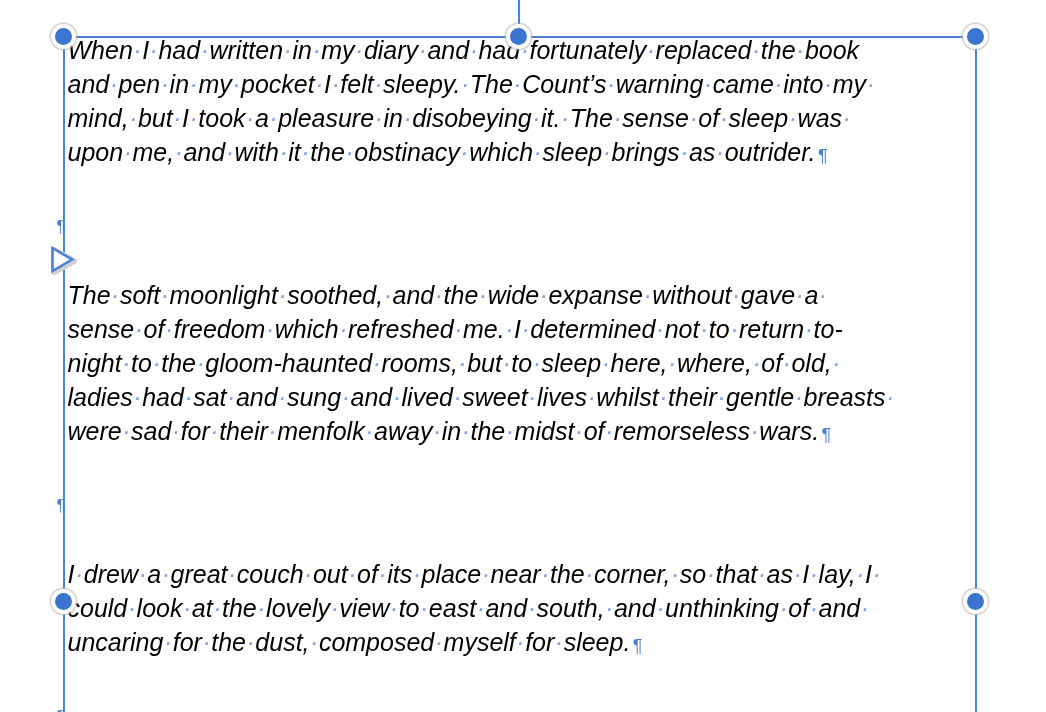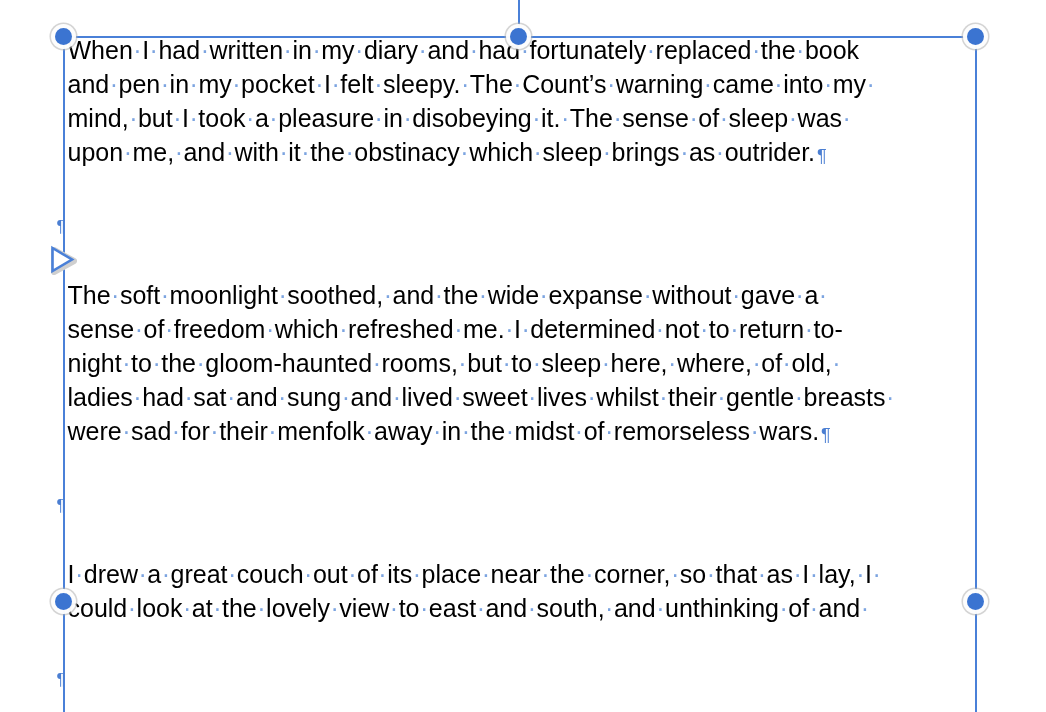--- a/index.html
+++ b/index.html
@@ -28,21 +28,21 @@
     margin-top: -5px;
     padding: 0 2px 0 3px;
     color: var(--text-color, #000000);
     font-size: 25px;
     line-height: 34px;
     letter-spacing: 0px;
   }
   .paragraph { margin: 0 0 34px 0; }
   .paragraph:last-child { margin-bottom: 0; }
   .paragraph.empty { min-height: 34px; }
-  .line { white-space: nowrap; }
+  .line { white-space: nowrap; font-style: italic; }
   .space-dot {
     color: var(--dot-blue, #7ca4e0);
     padding: 0 0.5px;
   }
   .pilcrow {
     color: var(--mark-blue, #4a7ed2);
     font-size: 18px;
     position: relative;
     top: 1px;
     margin-left: 2px;
@@ -100,20 +100,21 @@
           <div class="line">The<span class="space-dot">·</span>soft<span class="space-dot">·</span>moonlight<span class="space-dot">·</span>soothed,<span class="space-dot">·</span>and<span class="space-dot">·</span>the<span class="space-dot">·</span>wide<span class="space-dot">·</span>expanse<span class="space-dot">·</span>without<span class="space-dot">·</span>gave<span class="space-dot">·</span>a<span class="space-dot">·</span></div>
           <div class="line">sense<span class="space-dot">·</span>of<span class="space-dot">·</span>freedom<span class="space-dot">·</span>which<span class="space-dot">·</span>refreshed<span class="space-dot">·</span>me.<span class="space-dot">·</span>I<span class="space-dot">·</span>determined<span class="space-dot">·</span>not<span class="space-dot">·</span>to<span class="space-dot">·</span>return<span class="space-dot">·</span>to-</div>
           <div class="line">night<span class="space-dot">·</span>to<span class="space-dot">·</span>the<span class="space-dot">·</span>gloom-haunted<span class="space-dot">·</span>rooms,<span class="space-dot">·</span>but<span class="space-dot">·</span>to<span class="space-dot">·</span>sleep<span class="space-dot">·</span>here,<span class="space-dot">·</span>where,<span class="space-dot">·</span>of<span class="space-dot">·</span>old,<span class="space-dot">·</span></div>
           <div class="line">ladies<span class="space-dot">·</span>had<span class="space-dot">·</span>sat<span class="space-dot">·</span>and<span class="space-dot">·</span>sung<span class="space-dot">·</span>and<span class="space-dot">·</span>lived<span class="space-dot">·</span>sweet<span class="space-dot">·</span>lives<span class="space-dot">·</span>whilst<span class="space-dot">·</span>their<span class="space-dot">·</span>gentle<span class="space-dot">·</span>breasts<span class="space-dot">·</span></div>
           <div class="line">were<span class="space-dot">·</span>sad<span class="space-dot">·</span>for<span class="space-dot">·</span>their<span class="space-dot">·</span>menfolk<span class="space-dot">·</span>away<span class="space-dot">·</span>in<span class="space-dot">·</span>the<span class="space-dot">·</span>midst<span class="space-dot">·</span>of<span class="space-dot">·</span>remorseless<span class="space-dot">·</span>wars.<span class="pilcrow">¶</span></div>
         </div>
         <div class="paragraph empty"><span class="pilcrow">¶</span></div>
         <div class="paragraph">
           <div class="line">I<span class="space-dot">·</span>drew<span class="space-dot">·</span>a<span class="space-dot">·</span>great<span class="space-dot">·</span>couch<span class="space-dot">·</span>out<span class="space-dot">·</span>of<span class="space-dot">·</span>its<span class="space-dot">·</span>place<span class="space-dot">·</span>near<span class="space-dot">·</span>the<span class="space-dot">·</span>corner,<span class="space-dot">·</span>so<span class="space-dot">·</span>that<span class="space-dot">·</span>as<span class="space-dot">·</span>I<span class="space-dot">·</span>lay,<span class="space-dot">·</span>I<span class="space-dot">·</span></div>
           <div class="line">could<span class="space-dot">·</span>look<span class="space-dot">·</span>at<span class="space-dot">·</span>the<span class="space-dot">·</span>lovely<span class="space-dot">·</span>view<span class="space-dot">·</span>to<span class="space-dot">·</span>east<span class="space-dot">·</span>and<span class="space-dot">·</span>south,<span class="space-dot">·</span>and<span class="space-dot">·</span>unthinking<span class="space-dot">·</span>of<span class="space-dot">·</span>and<span class="space-dot">·</span></div>
+          <div class="line">uncaring<span class="space-dot">·</span>for<span class="space-dot">·</span>the<span class="space-dot">·</span>dust,<span class="space-dot">·</span>composed<span class="space-dot">·</span>myself<span class="space-dot">·</span>for<span class="space-dot">·</span>sleep.<span class="pilcrow">¶</span></div>
         </div>
         <div class="paragraph empty"><span class="pilcrow">¶</span></div>
       </div>
   </div>
 
   <svg id="triangle-cursor" viewBox="0 0 28 30" xmlns="http://www.w3.org/2000/svg">
     <polygon points="5,5 25,16 5,27" fill="none" stroke="#cfcfcf" stroke-width="6" stroke-linejoin="round"></polygon>
     <polygon points="3.5,3 23,14.5 3.5,26" fill="#ffffff" stroke="#4a80d8" stroke-width="2.6" stroke-linejoin="miter"></polygon>
   </svg>
 

